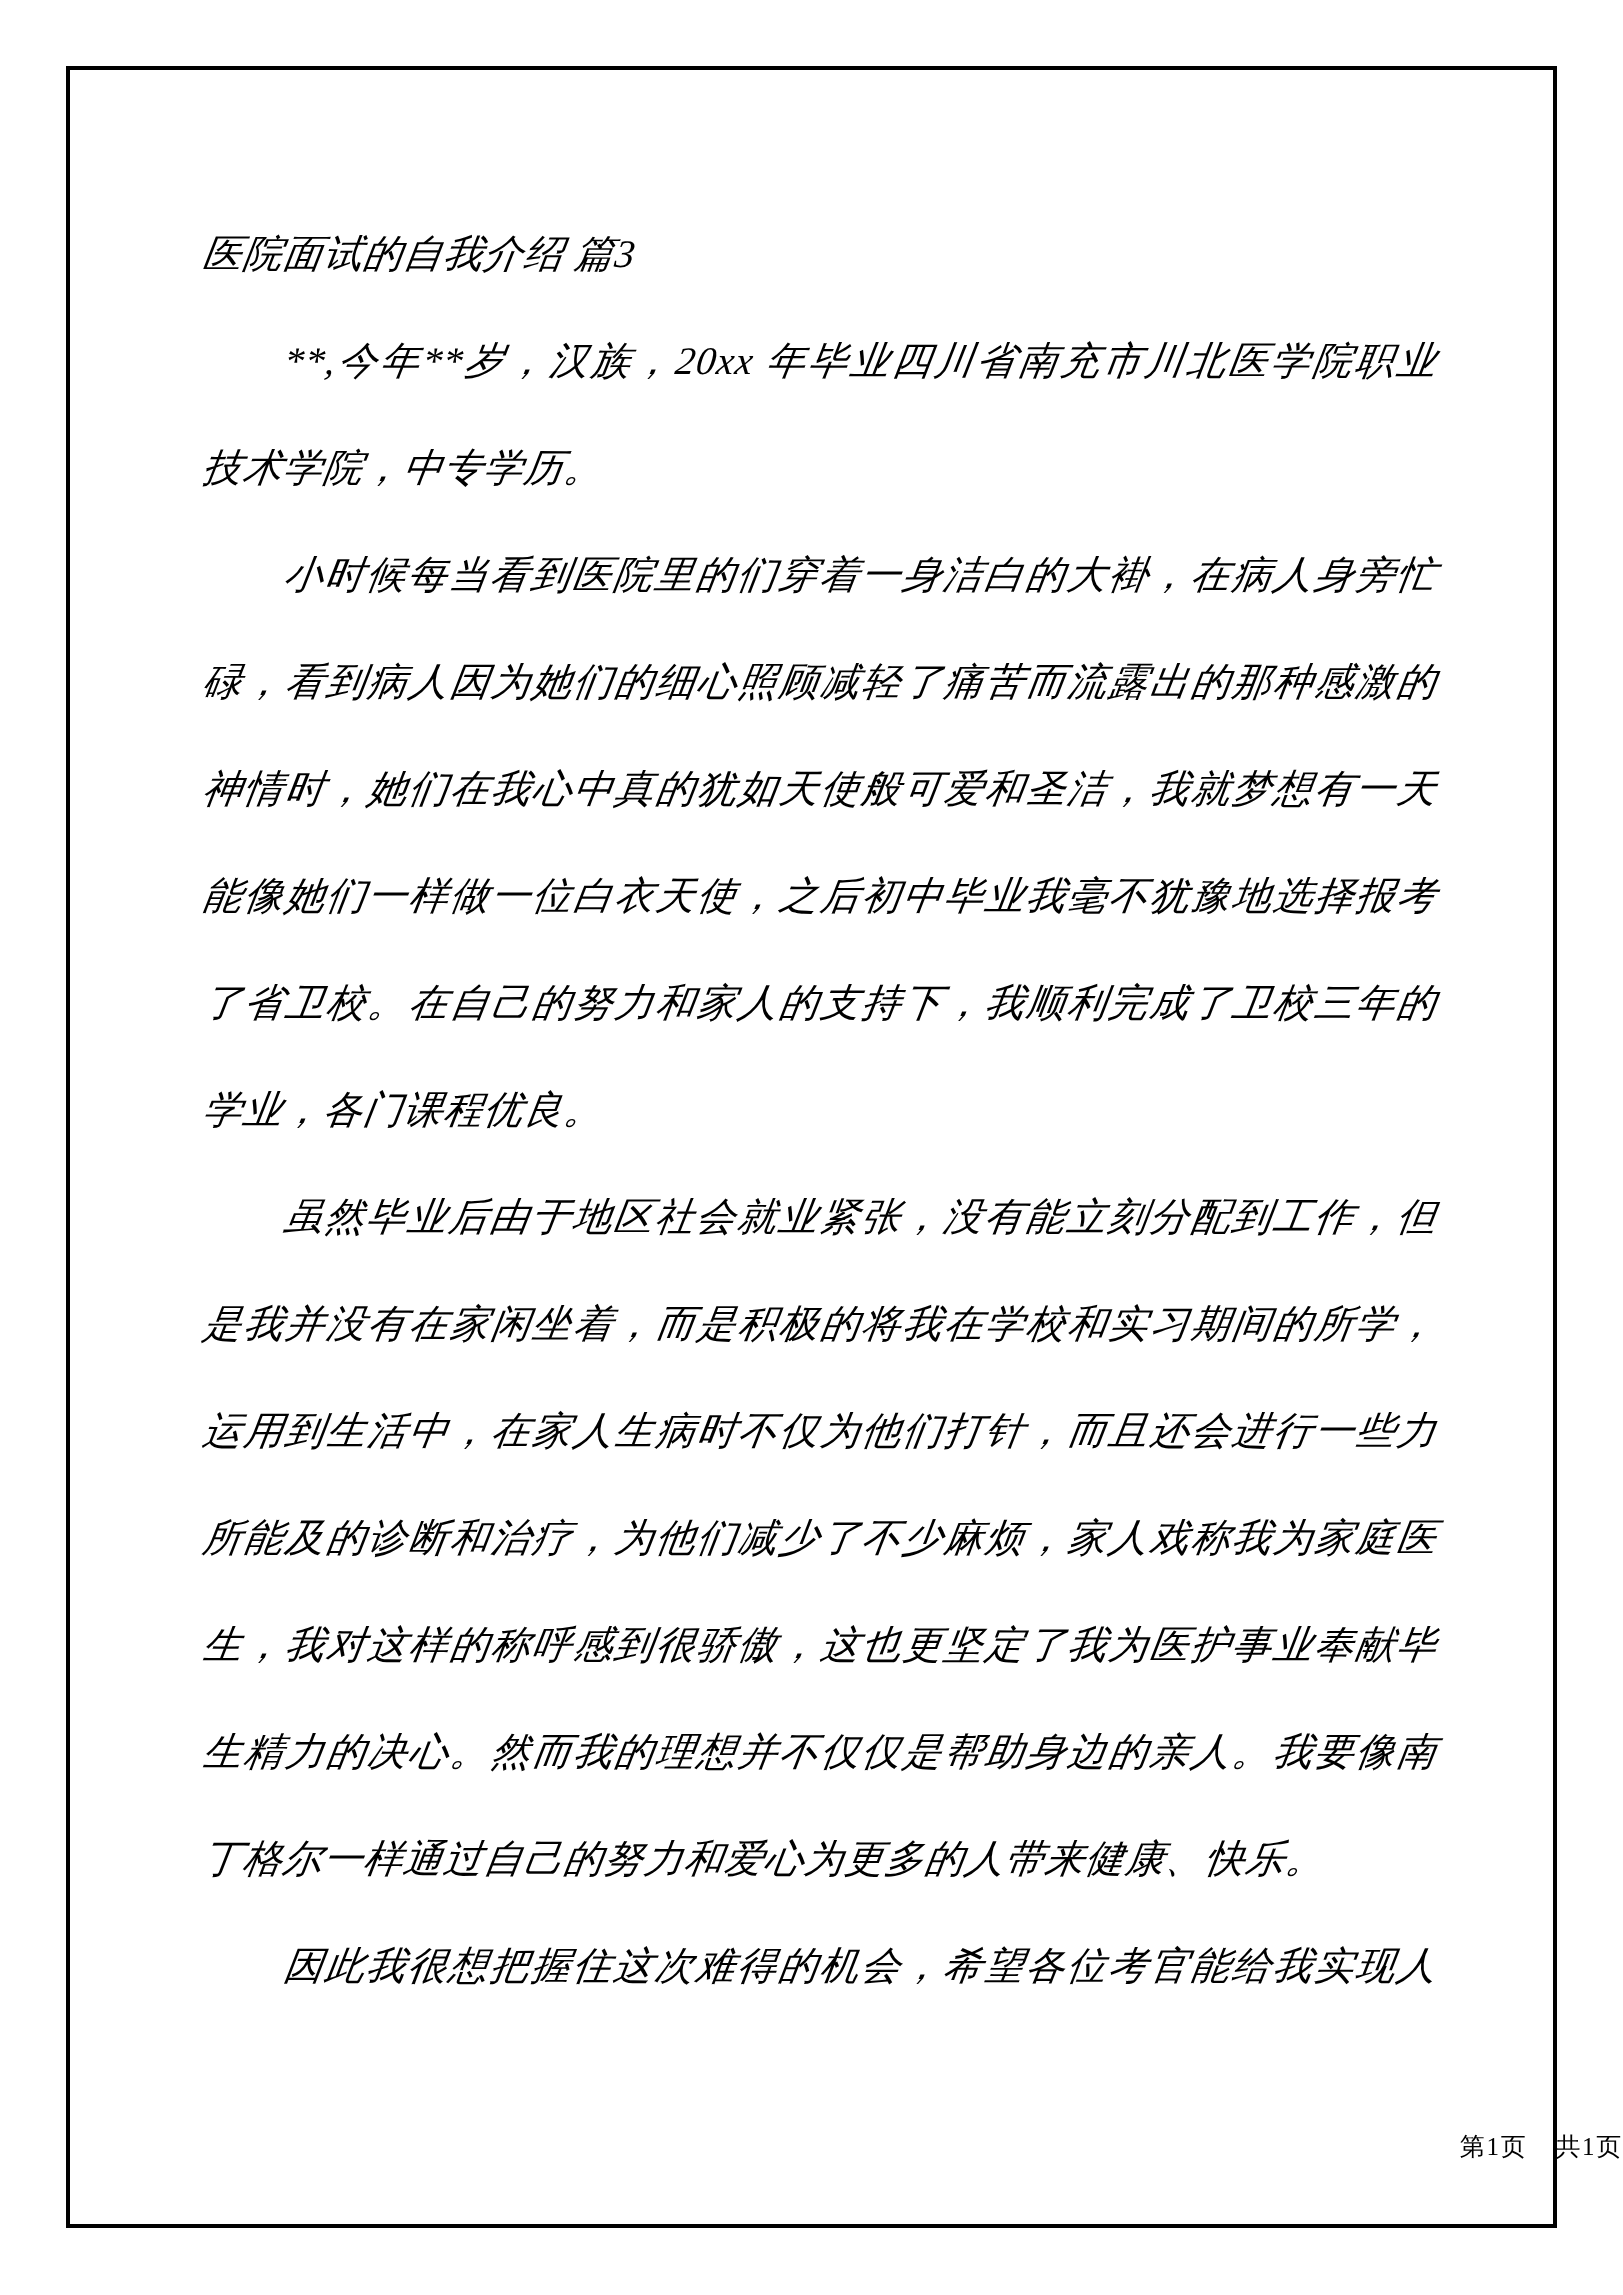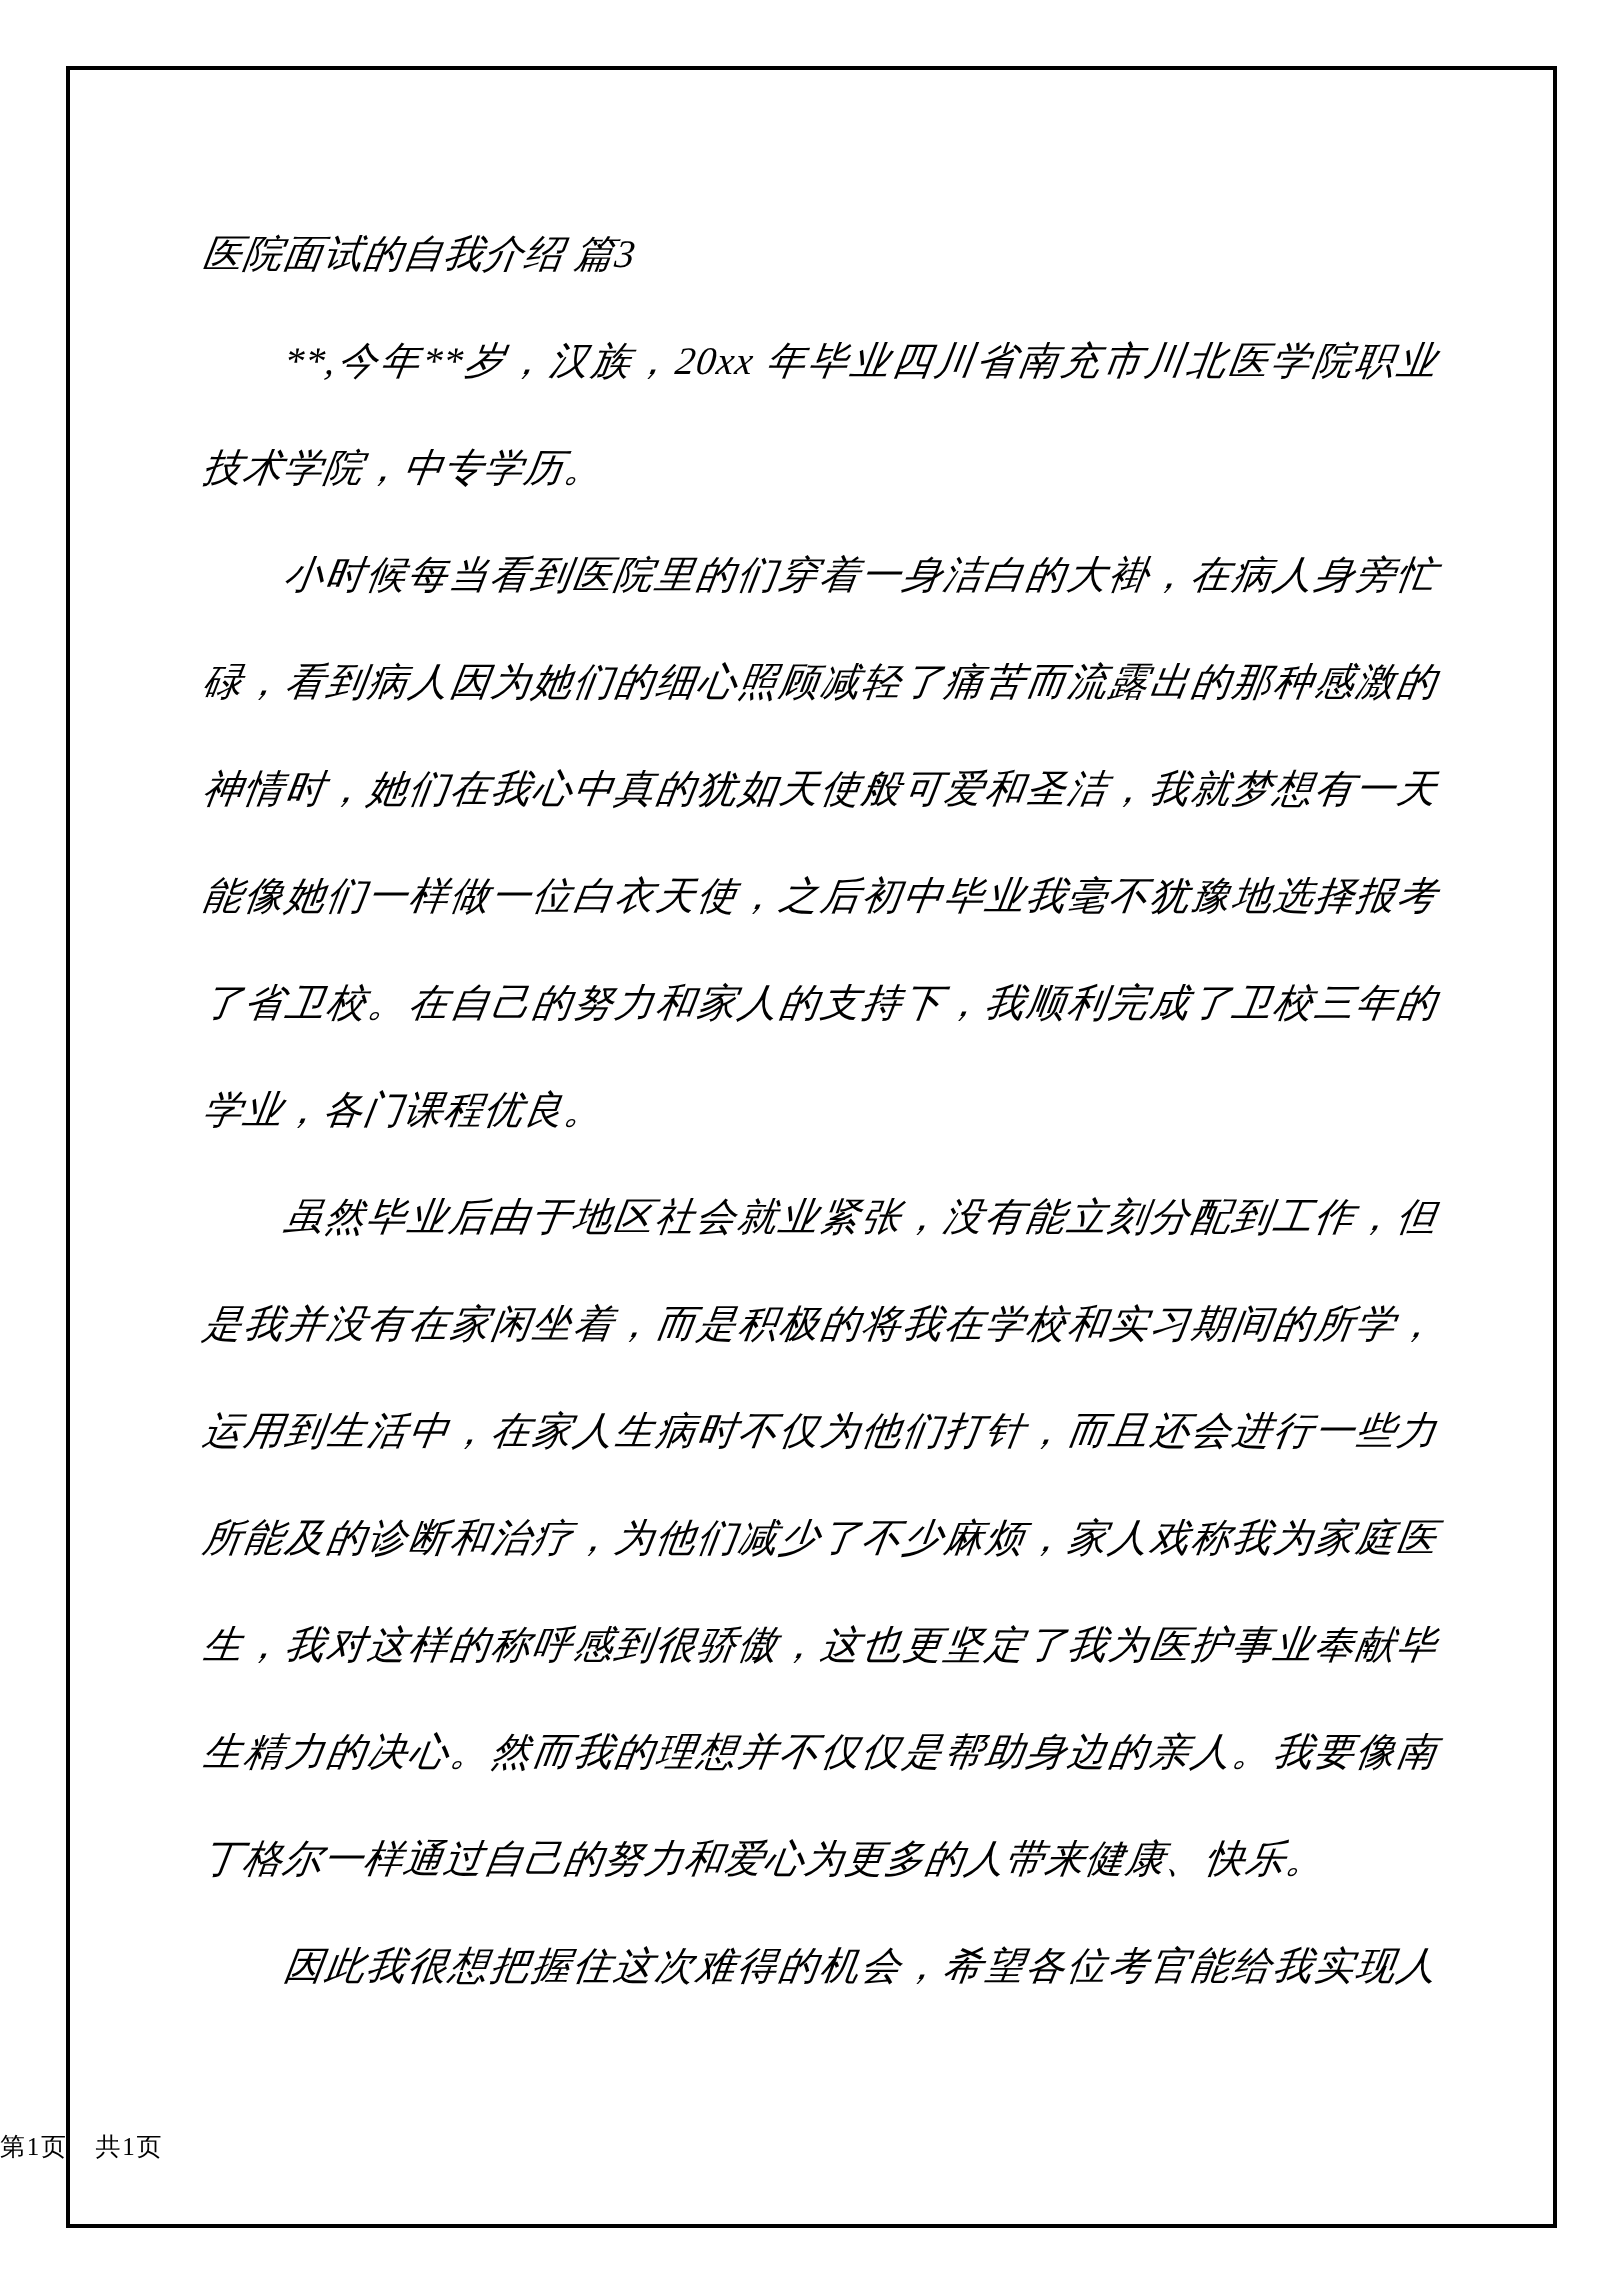--- a/index.html
+++ b/index.html
@@ -49,21 +49,21 @@
     text-indent: 81px;
   }
   .title-line {
     font-weight: normal;
   }
   .footer {
     position: absolute;
     left: 0;
     top: 2130px;
     width: 1623px;
-    text-align: left;
+    text-align: right;
     font-size: 25px;
     letter-spacing: 1.7px;
   }
   .footer .total {
     margin-left: 28px;
   }
 </style>
 </head>
 <body>
 

